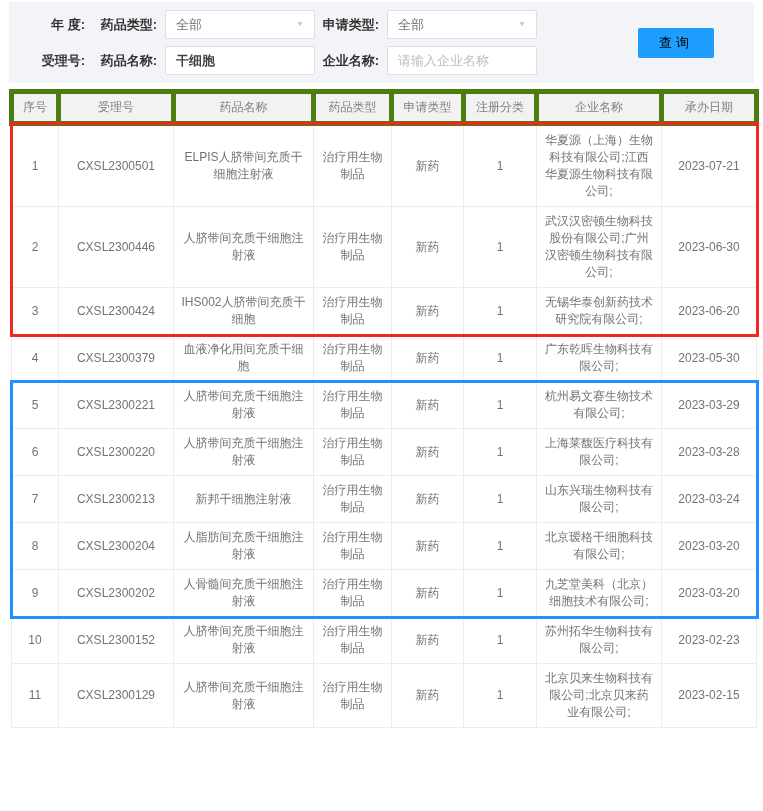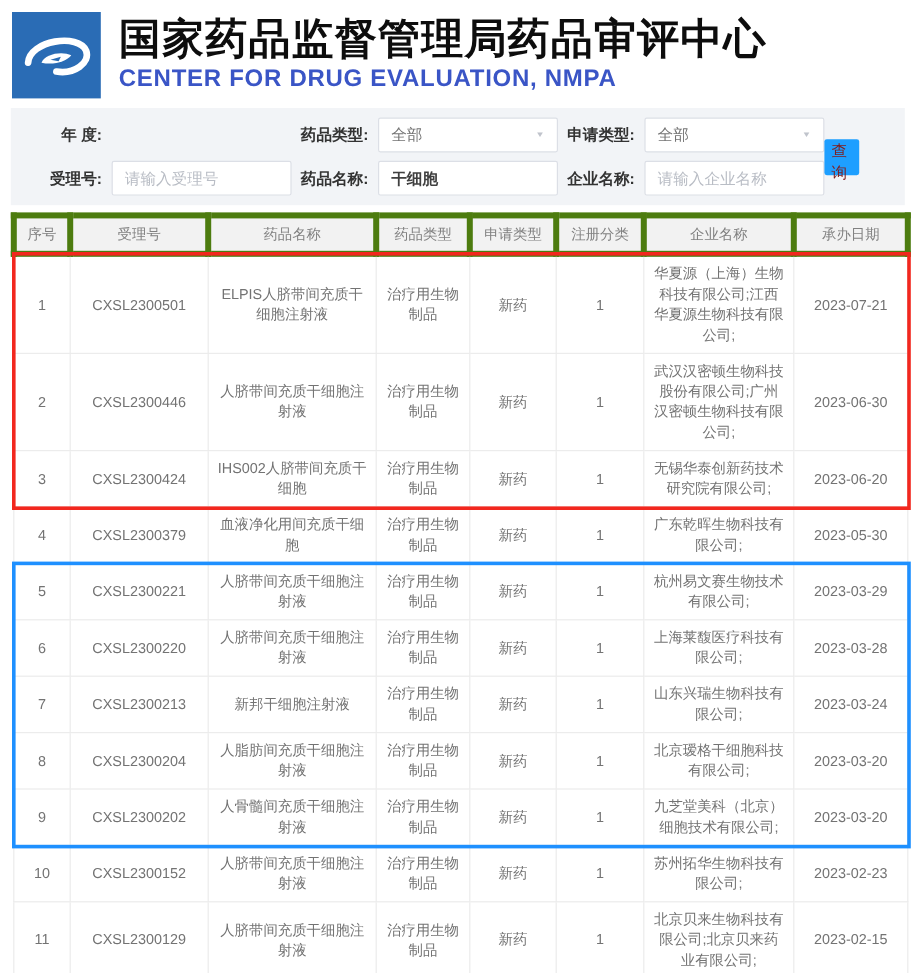--- a/index.html
+++ b/index.html
@@ -36,21 +36,21 @@
   .selectbox { display:flex; align-items:center; justify-content:space-between; cursor:pointer; }
   .selectbox .sel-value { overflow:hidden; white-space:nowrap; }
   .selectbox.muted .sel-value { color:#737373; }
   .caret { font-size:8px; color:#c0c4cc; transform:scaleY(0.8); }
   input.control { outline:none; }
   input.control::placeholder { color:#b9bdc5; }
   input.control.filled { color:#404040; font-weight:bold; }
   .search-btn {
     margin-left:auto; margin-right:28px;
     width:76px; height:30px; border:none; border-radius:2px;
-    background:#1e9fff; color:#7f1d1d; font-size:13px; letter-spacing:4px;
+    background:#1e9fff; color:#000000; font-size:13px; letter-spacing:4px;
     cursor:pointer; font-family:inherit;
   }
 
   
   .table-wrap { margin-top:6px; }
   table { width:745px; border-collapse:collapse; table-layout:fixed; }
   th {
     background:#f2f2f2; color:#808080; font-weight:normal; font-size:12px;
     height:32px; border:5px solid #4d7c0f; padding:0 4px;
   }
@@ -59,33 +59,20 @@
     padding:6px 7px; border:1px solid #ececec; line-height:17px; word-break:break-all;
   }
   tbody.hl-red  { outline:3px solid #f2271e; outline-offset:-1px; }
   tbody.hl-blue { outline:3px solid #1e90ff; outline-offset:-1px; }
 </style>
 </head>
 <body>
 
 <div class="page">
 
-  <div class="site-header">
-    <div class="logo">
-      <svg width="62" height="58" viewBox="0 0 100 92">
-        <path d="M12 56 C14 26 80 16 90 40 C96 56 74 72 50 68" fill="none" stroke="#ffffff" stroke-width="9" stroke-linecap="round"></path>
-        <path d="M30 56 C34 44 58 40 70 46 C64 54 46 60 30 56 Z" fill="#ffffff"></path>
-        <path d="M42 52 l14 -4 -3 6 z" fill="#2a6cb5"></path>
-      </svg>
-    </div>
-    <div class="head-text">
-      <div class="title">国家药品监督管理局药品审评中心</div>
-      <div class="subtitle">CENTER FOR DRUG EVALUATION, NMPA</div>
-    </div>
-  </div>
 
   <div class="filter-panel">
     <div class="filter-grid">
 
       <div class="f-group">
         <span class="f-label">年 度:</span>
       </div>
 
       <div class="f-group">
         <span class="f-label">药品类型:</span>
@@ -98,21 +85,20 @@
       <div class="f-group">
         <span class="f-label">申请类型:</span>
         <div class="control selectbox muted">
           <span class="sel-value">全部</span>
           <span class="caret">▼</span>
         </div>
       </div>
 
       <div class="f-group">
         <span class="f-label">受理号:</span>
-        <input class="control" type="text" placeholder="请输入受理号" style="">
       </div>
 
       <div class="f-group">
         <span class="f-label">药品名称:</span>
         <input class="control filled" type="text" value="干细胞" style="">
       </div>
 
       <div class="f-group">
         <span class="f-label">企业名称:</span>
         <input class="control" type="text" placeholder="请输入企业名称" style="">

